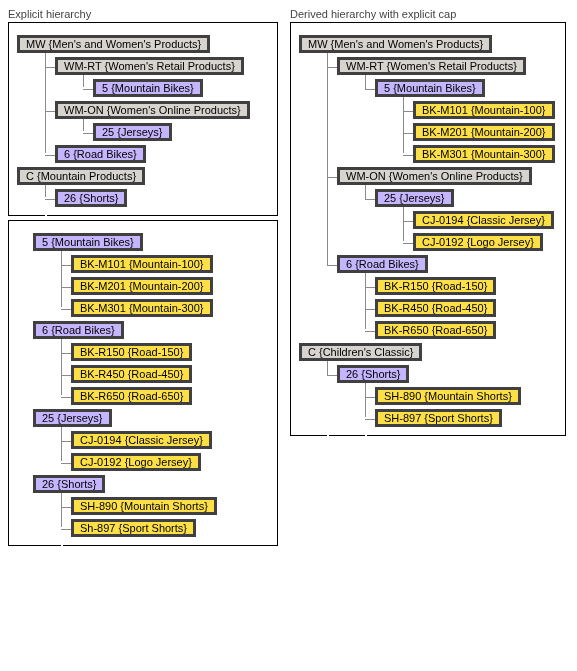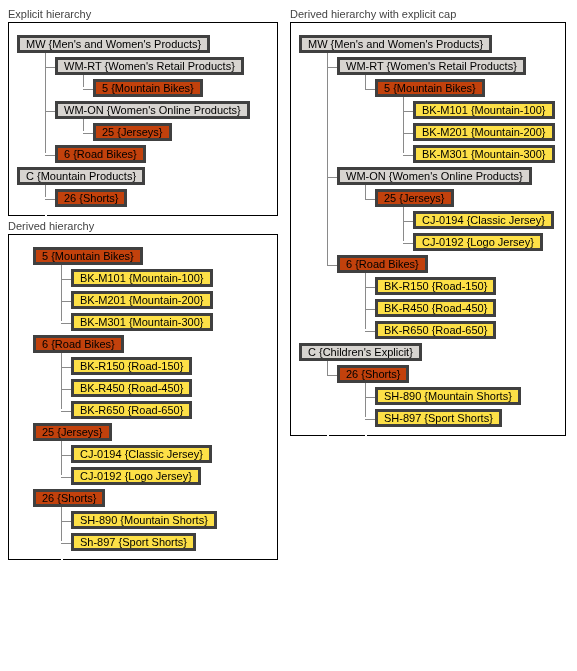--- a/index.html
+++ b/index.html
@@ -35,21 +35,21 @@
   }
 
   .node {
     display:inline-block;
     border:3px solid #404040;
     padding:0 6px;
     font-size:11px;
     white-space:nowrap;
   }
   .grey   { background:#d7d4d0; }
-  .blue   { background:#c2410c; }
+  .blue   { background:#c4b5fd; }
   .orange { background:#fde047; }
   
   .col.left  { width:270px; }
   .col.right { width:276px; }
 </style>
 </head>
 <body>
 
 <div class="row">
 
@@ -80,21 +80,20 @@
           <span class="node grey">C {Mountain Products}</span>
           <ul>
             <li><span class="node blue">26 {Shorts}</span></li>
           </ul>
         </li>
       </ul>
     </div>
 
     <div style="height:4px"></div>
 
-    <div class="section-title">Derived hierarchy</div>
     <div class="panel">
       <ul class="tree">
         <li style="margin-left:16px">
           <span class="node blue">5 {Mountain Bikes}</span>
           <ul>
             <li><span class="node orange">BK-M101 {Mountain-100}</span></li>
             <li><span class="node orange">BK-M201 {Mountain-200}</span></li>
             <li><span class="node orange">BK-M301 {Mountain-300}</span></li>
           </ul>
         </li>
@@ -160,21 +159,21 @@
               <span class="node blue">6 {Road Bikes}</span>
               <ul>
                 <li><span class="node orange">BK-R150 {Road-150}</span></li>
                 <li><span class="node orange">BK-R450 {Road-450}</span></li>
                 <li><span class="node orange">BK-R650 {Road-650}</span></li>
               </ul>
             </li>
           </ul>
         </li>
         <li>
-          <span class="node grey">C {Children's Explicit}</span>
+          <span class="node grey">C {Children's Classic}</span>
           <ul>
             <li>
               <span class="node blue">26 {Shorts}</span>
               <ul>
                 <li><span class="node orange">SH-890 {Mountain Shorts}</span></li>
                 <li><span class="node orange">SH-897 {Sport Shorts}</span></li>
               </ul>
             </li>
           </ul>
         </li>

